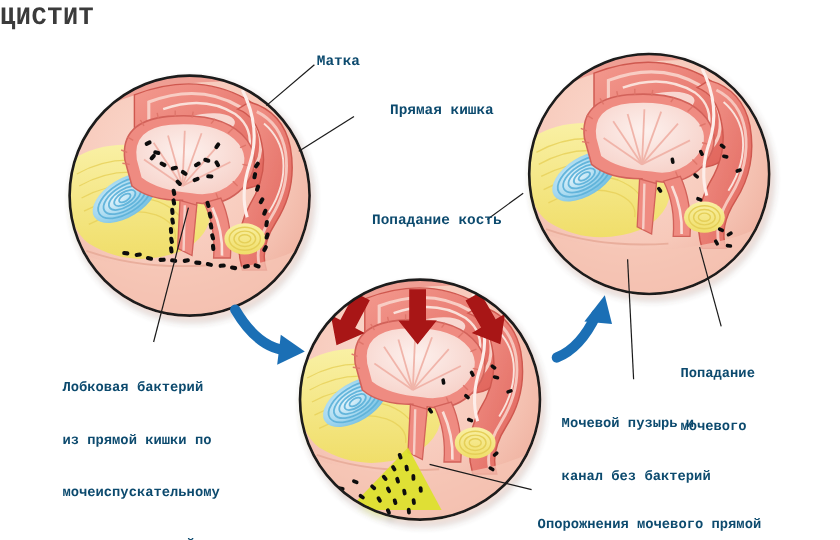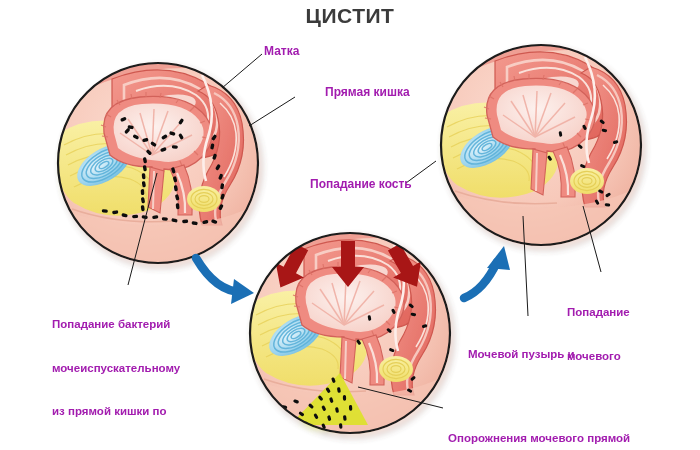--- a/index.html
+++ b/index.html
@@ -5,29 +5,31 @@
   html,body{margin:0;padding:0;background:#ffffff;}
   body{
     width:700px;height:450px;position:relative;overflow:hidden;
     font-family:"Liberation Sans","DejaVu Sans",sans-serif;
     -webkit-font-smoothing:antialiased;
   }
   #stage{position:absolute;left:0;top:0;width:700px;height:450px;}
   #art{position:absolute;left:0;top:0;}
 
   .title{
-    position:absolute;left:0;top:4px;width:700px;text-align:center;
+    position:absolute;left:0;top:4px;width:700px;
     font-size:21px;font-weight:700;color:#3b3b3b;letter-spacing:.5px;
     pointer-events:none;
+    font-family:Liberation Mono, monospace;
   }
 
   .lbl{
-    position:absolute;color:#a21caf;font-weight:700;
+    position:absolute;color:#0c4a6e;font-weight:700;
     font-size:11.5px;line-height:14.5px;white-space:pre;
     text-rendering:optimizeLegibility;
+    font-family:Liberation Mono, monospace;
   }
   .lbl.l1{font-size:12px;}
   #lbl-uterus{left:264px;top:44px;}
   #lbl-rectum{left:297px;top:85px;padding-left:28px;}
   #lbl-pubic{left:310px;top:177px;}
   #lbl-entry{left:52px;top:288px;}
   #lbl-clean{left:468px;top:318px;}
   #lbl-gut{left:567px;top:276px;}
   #lbl-empty{left:448px;top:402px;}
 </style>
@@ -349,28 +351,29 @@
 
   <div class="title">ЦИСТИТ</div>
 
   <div class="lbl l1" id="lbl-uterus">Матка</div>
 
   <div class="lbl l1" id="lbl-rectum">Прямая кишка</div>
 
   <div class="lbl l1" id="lbl-pubic">Попадание кость</div>
 
   <div class="lbl" id="lbl-entry">
-    <div>Попадание бактерий</div>
+    <div>Лобковая бактерий</div>
+    <div>из прямой кишки по</div>
     <div>мочеиспускательному</div>
-    <div>из прямой кишки по</div>
     <div>каналу в мочевой пузырь</div>
   </div>
 
   <div class="lbl" id="lbl-clean">
     <div>Мочевой пузырь и</div>
+    <div>канал без бактерий</div>
   </div>
 
   <div class="lbl" id="lbl-gut">
     <div>Попадание</div>
     <div>мочевого</div>
   </div>
 
   <div class="lbl" id="lbl-empty">
     <div>Опорожнения мочевого прямой</div>
     

